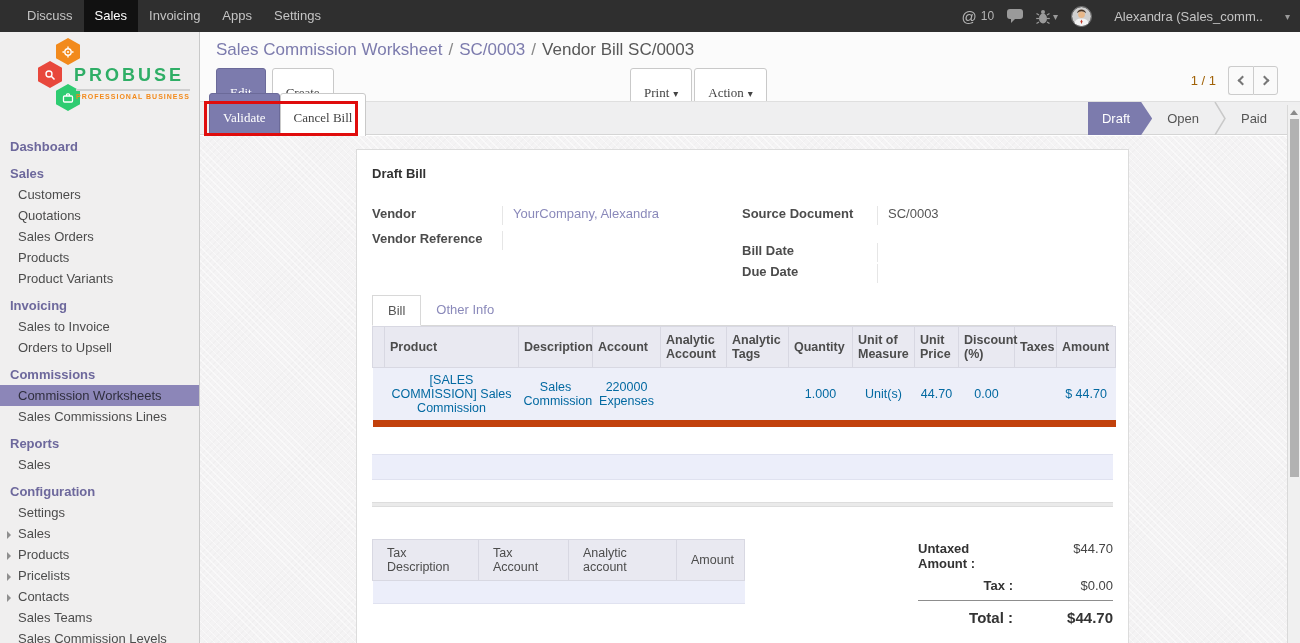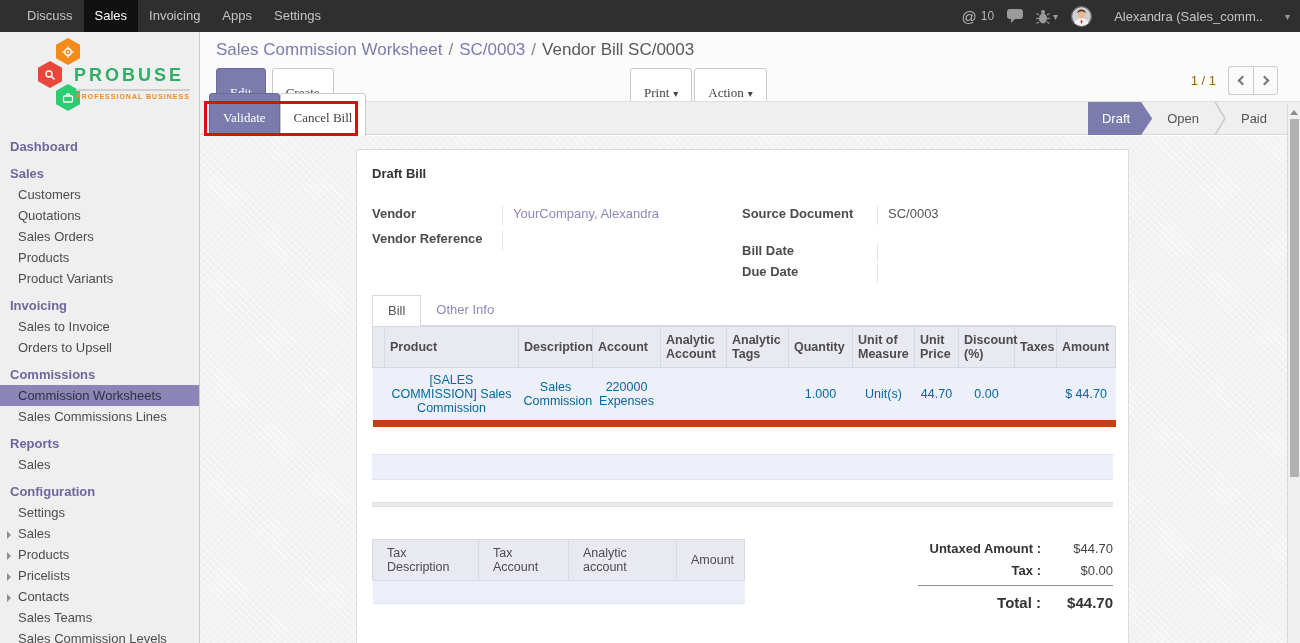--- a/index.html
+++ b/index.html
@@ -113,21 +113,21 @@
   .section-divider { height:5px; background:#eaeaea; border-top:1px solid #ddd; border-bottom:1px solid #ddd; }
 
   .bottom-flex { display:flex; justify-content:space-between; }
   .tax-wrap { width:372px; }
   table.tax { width:372px; border-collapse:collapse; table-layout:fixed; font-size:12.5px; }
   table.tax th { background:#e9e9f1; border:1px solid #d8d8e2; font-weight:normal; color:#4c4c4c;
     padding:6px 14px; text-align:left; height:28px; }
   table.tax td.empty { background:#eceefa; border-bottom:1px solid #e0e2f0; height:23px; }
 
   .totals { width:195px; padding-top:2px; }
-  .t-row { display:flex; justify-content:flex-end; align-items:baseline; margin-bottom:7px; }
+  .t-row { display:flex; justify-content:flex-end; align-items:baseline; margin-bottom:7px;gap:28px; }
   .t-label { font-weight:bold; color:#333; margin-right:14px; }
   .t-val { width:58px; text-align:right; color:#444; }
   .t-sep { border-top:1px solid #8d8d8d; margin:2px 0 8px; }
   .t-total .t-label { font-size:15px; }
   .t-total .t-val { font-size:15px; font-weight:bold; color:#333; }
 
   
   .scrollbar { position:absolute; right:0; top:73px; bottom:0; width:13px; background:#f0f0f0;
     border-left:1px solid #d9d9d9; z-index:25; }
   .sb-arrow { width:0; height:0; border-left:4px solid transparent; border-right:4px solid transparent;

